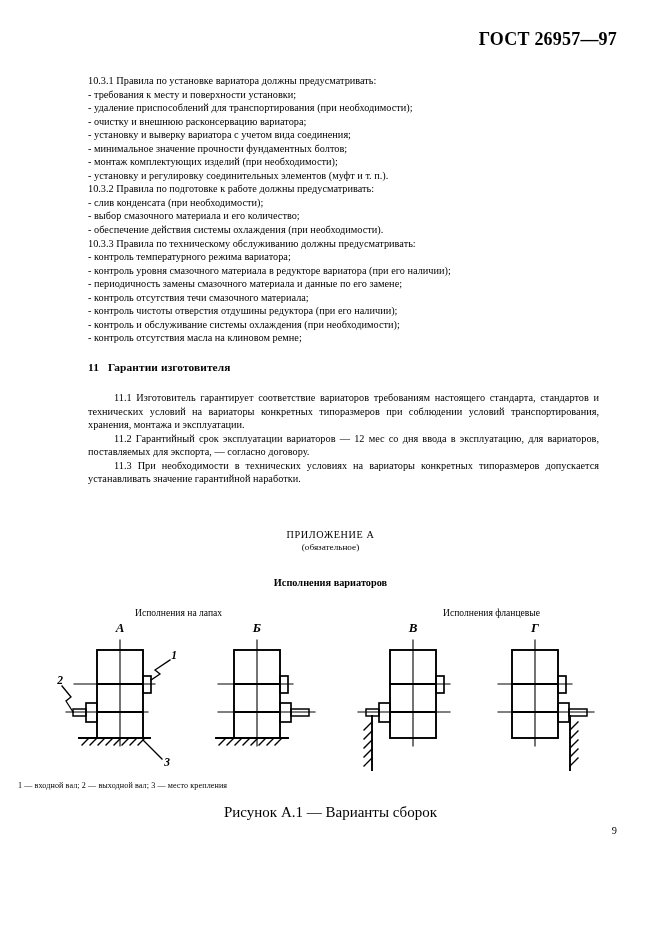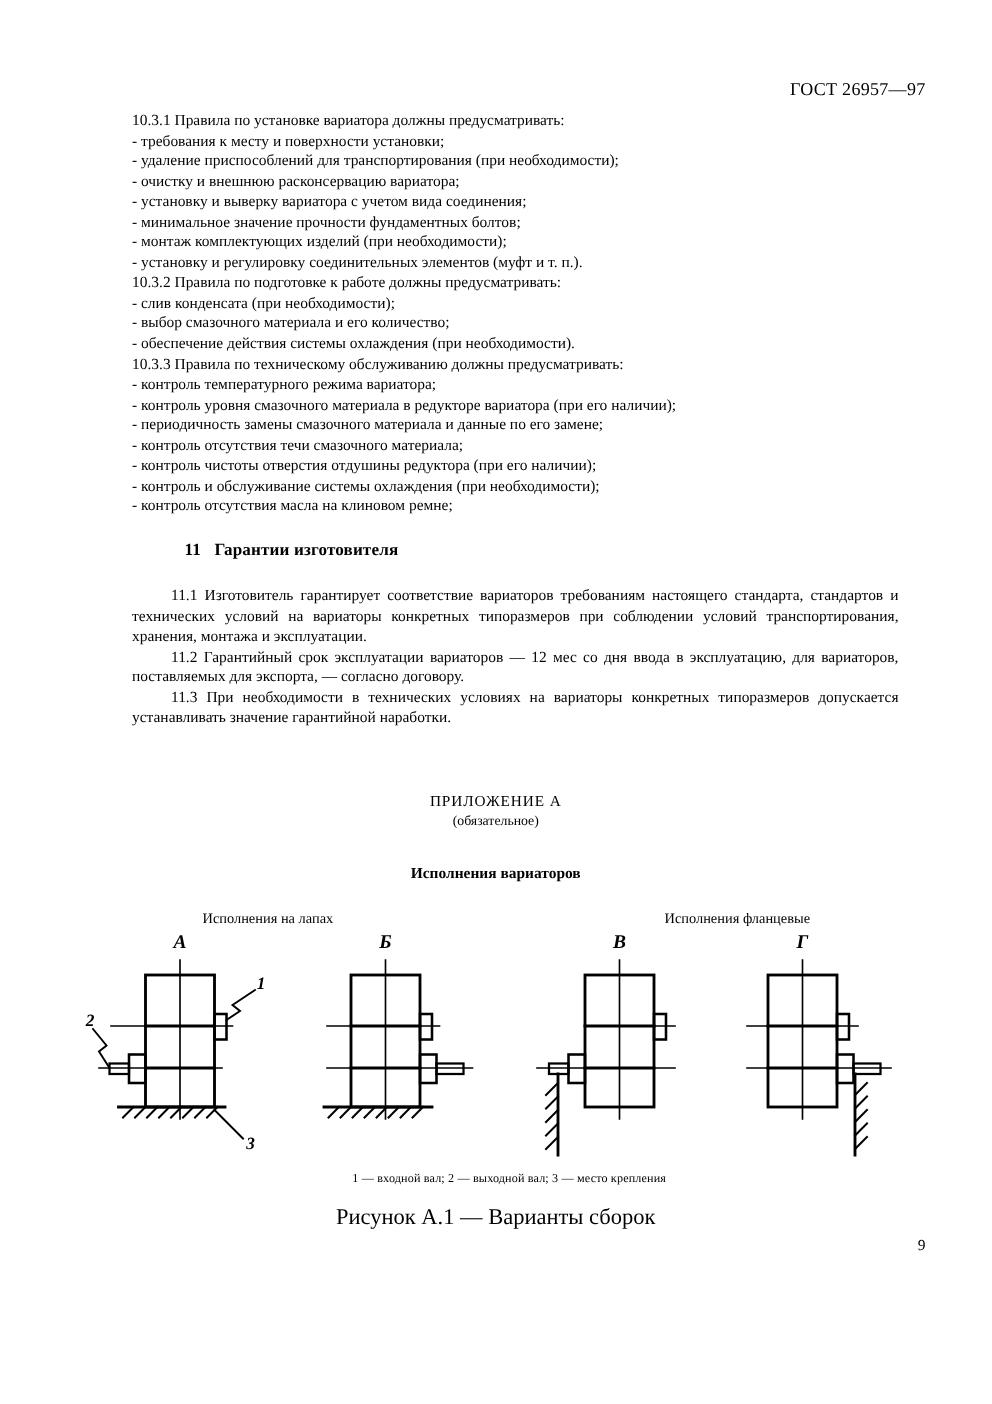--- a/index.html
+++ b/index.html
@@ -19,23 +19,23 @@
     position: absolute;
     left: 0; top: 0;
     width: 661px;
     height: 936px;
   }
 
   
   .header {
     position: absolute;
     right: 44px;
-    top: 52px;
-    font-size: 12px;
-    font-weight: normal;
+    top: 29px;
+    font-size: 18px;
+    font-weight: bold;
     letter-spacing: 0.2px;
     white-space: nowrap;
   }
 
   
   .body-block {
     position: absolute;
     left: 88px;
     top: 74px;
     width: 510px;
@@ -56,21 +56,21 @@
 
   
   .sec-head {
     position: absolute;
     left: 88px;
     top: 361px;
     font-size: 11.4px;
     font-weight: bold;
     letter-spacing: 0.1px;
   }
-  .sec-head .num { margin-right: 9px; margin-left: 35px; }
+  .sec-head .num { margin-right: 9px; }
 
   .paras {
     position: absolute;
     left: 88px;
     top: 391px;
     width: 511px;
   }
   .paras p { margin: 0; }
 
   
@@ -112,21 +112,20 @@
     left: 0;
     top: 618px;
     width: 661px;
     height: 165px;
   }
 
   .fig-caption {
     position: absolute;
     top: 781px;
     left: 0; right: 0;
-    text-align: center;
     font-size: 8.1px;
     letter-spacing: 0.1px;
     margin-left: 18px;
   }
   .fig-number {
     position: absolute;
     top: 804px;
     left: 0; right: 0;
     text-align: center;
     font-size: 15px;

